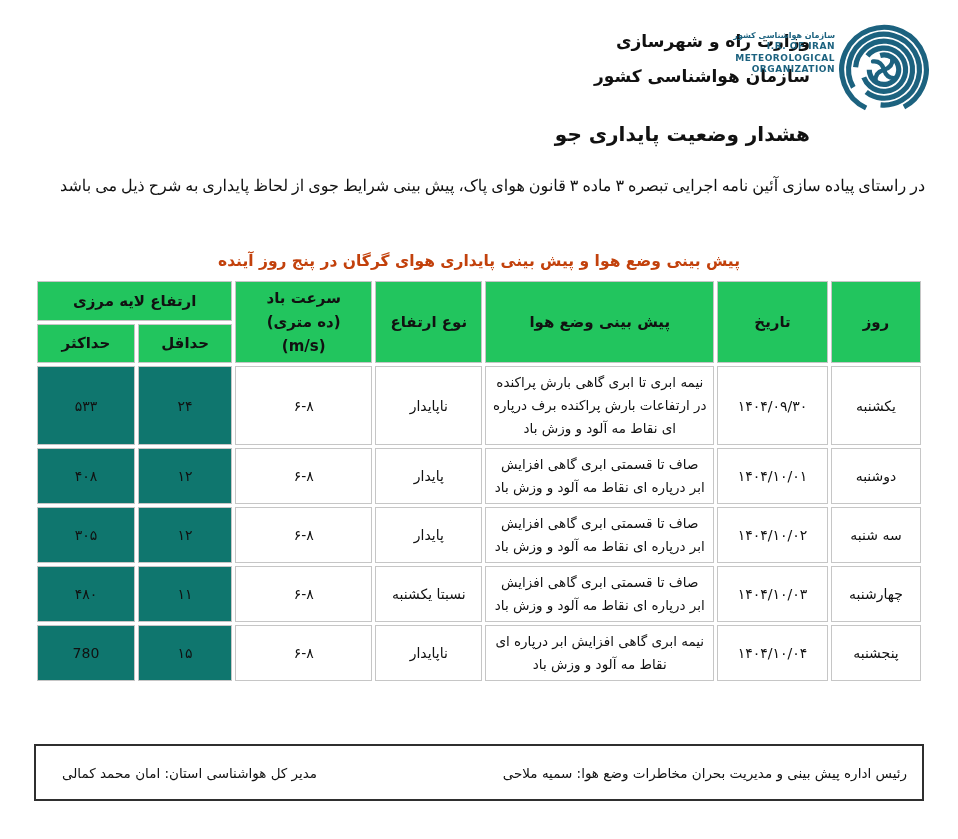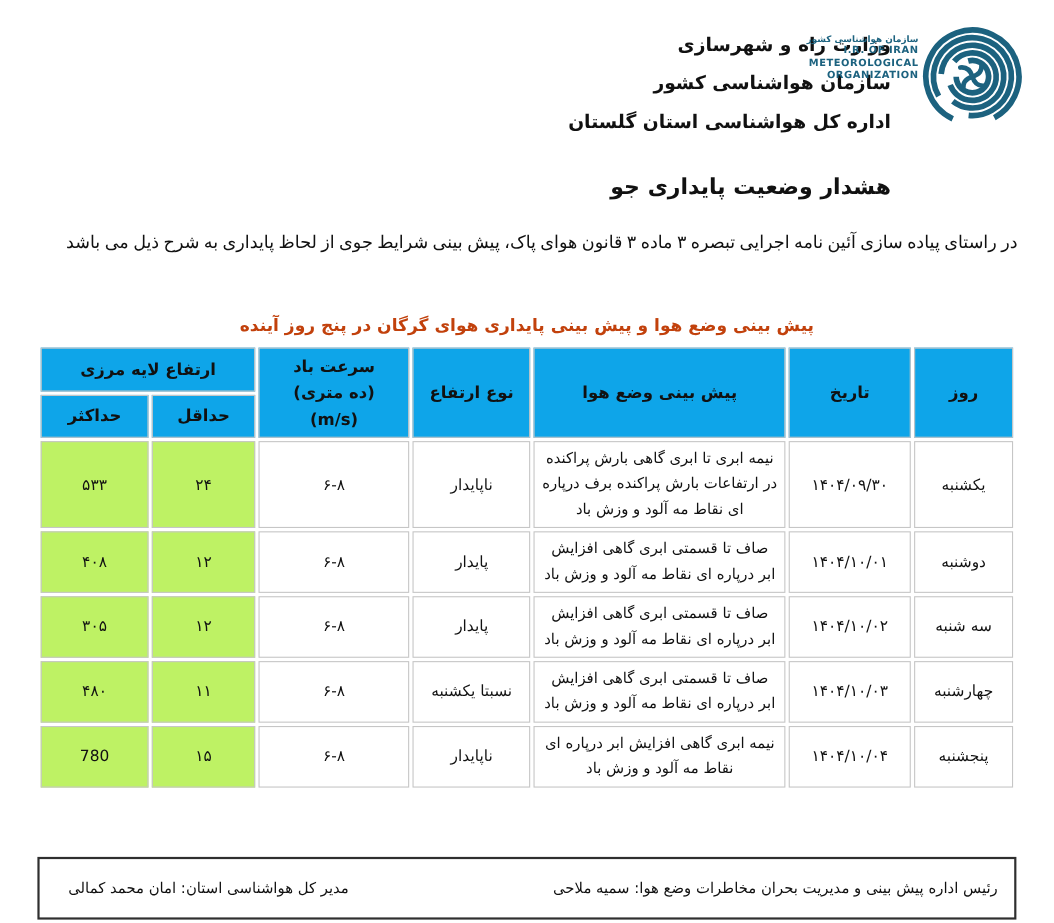--- a/index.html
+++ b/index.html
@@ -67,27 +67,27 @@
     border-spacing:3px;
     font-size:14px;
   }
   table.forecast th, table.forecast td {
     border:1px solid #c6c6c6;
     text-align:center;
     vertical-align:middle;
     padding:4px 6px;
   }
   table.forecast th {
-    background:#0ea5e9;
+    background:#22c55e;
     font-weight:bold;
     font-size:15px;
     line-height:24px;
   }
   table.forecast td { height:52px; font-weight:500; }
-  td.shade { background:#bef264; }
+  td.shade { background:#0f766e; }
   td.c-forecast { font-size:13.5px; line-height:23px; padding:6px 8px; }
   th.h-wind { line-height:22px; }
   
   .sign-box {
     width:890px;
     height:57px;
     margin:60px auto 0 auto;
     border:2px solid #2f2f2f;
     display:flex;
     align-items:center;
@@ -95,21 +95,20 @@
     padding:0 15px 0 26px;
     font-size:13.5px;
   }
 </style>
 </head>
 <body>
 
 <div class="org-block">
   <div>وزارت راه و شهرسازی</div>
   <div>سازمان هواشناسی کشور</div>
-  <div>اداره کل هواشناسی استان گلستان</div>
 </div>
 
 <div class="logo">
   <div class="logo-text">
     <div class="logo-fa">سازمان هواشناسی کشور</div>
     <div class="logo-en">I.R. OF IRAN</div>
     <div class="logo-en">METEOROLOGICAL</div>
     <div class="logo-en">ORGANIZATION</div>
   </div>
   <svg class="logo-mark" viewBox="0 0 100 112" xmlns="http://www.w3.org/2000/svg">

